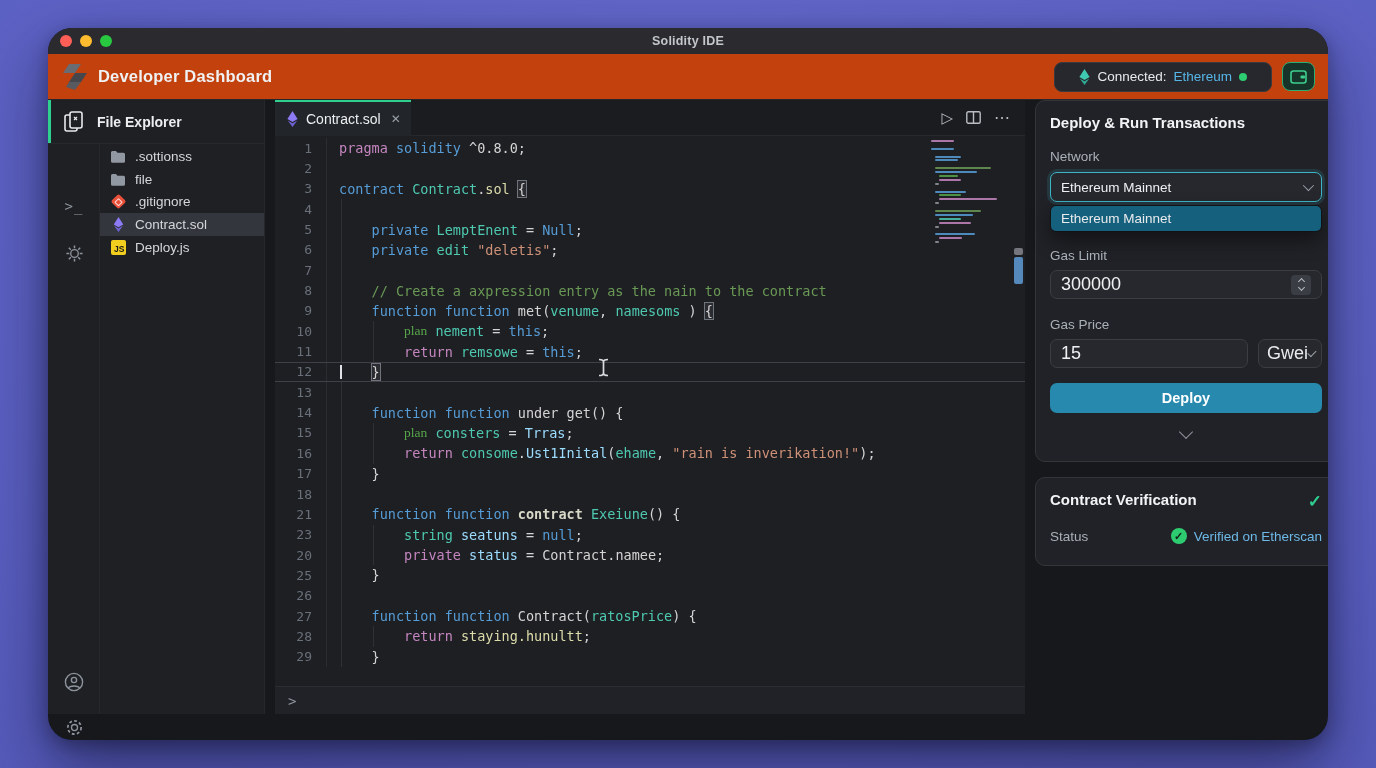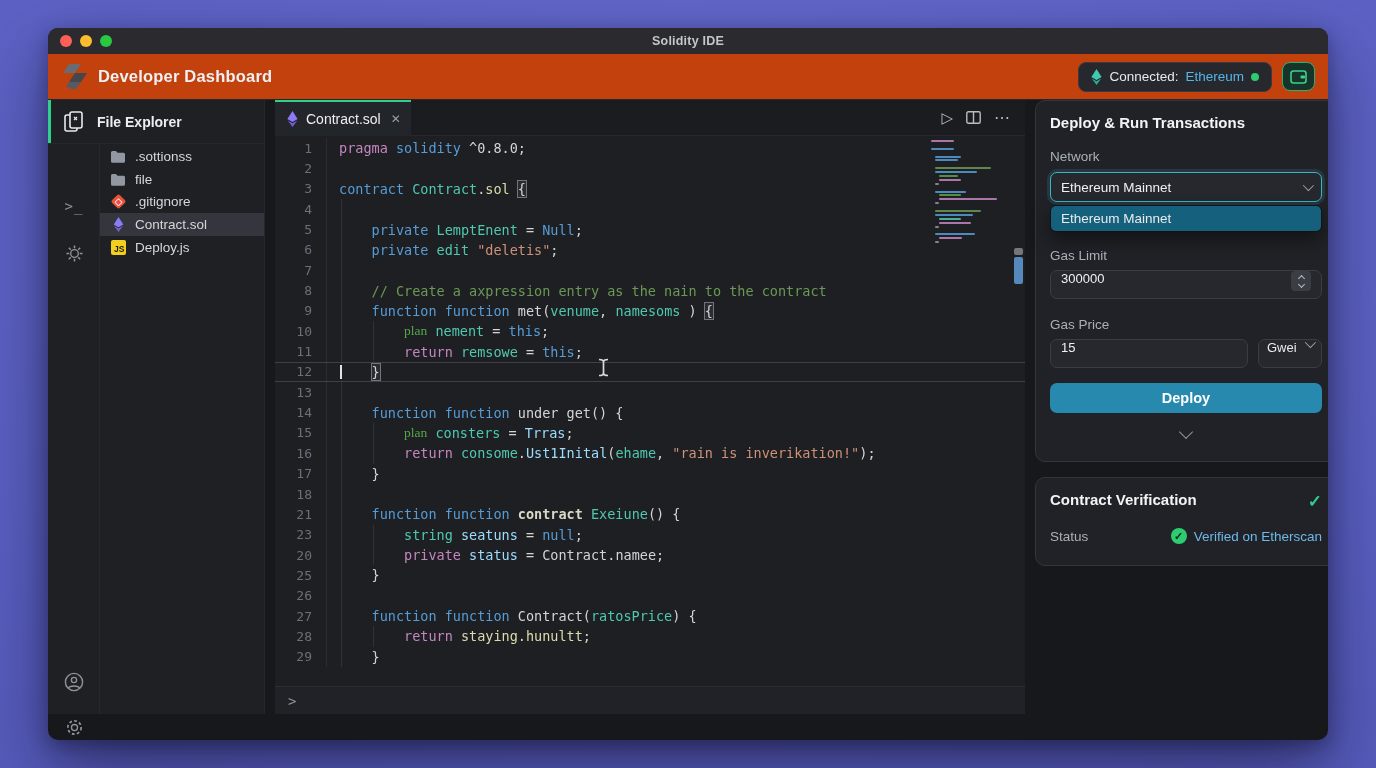--- a/index.html
+++ b/index.html
@@ -4,38 +4,38 @@
 <style>
   * { margin:0; padding:0; box-sizing:border-box; }
   html,body { width:1376px; height:768px; overflow:hidden; }
   body {
     font-family:"Liberation Sans", sans-serif;
     background: radial-gradient(120% 130% at 50% 25%, #666bce 0%, #5a5fc2 55%, #5055b2 100%);
     position:relative; color:#d6d8dc;
   }
   .window {
     position:absolute; left:48px; top:28px; width:1280px; height:712px;
-    background:#17181c; border-radius:10px; overflow:hidden;
+    background:#17181c; border-radius:24px; overflow:hidden;
     box-shadow:0 30px 70px rgba(10,10,30,.5), 0 6px 18px rgba(10,10,30,.35);
   }
   
   .titlebar { position:absolute; left:0; top:0; right:0; height:26px; background:#2a2a2f;
     display:flex; align-items:center; }
   .lights { display:flex; gap:8px; margin-left:12px; }
   .light { width:12px; height:12px; border-radius:50%; }
   .light.r { background:#ff5f57; } .light.y { background:#febc2e; } .light.g { background:#28c840; }
   .win-title { position:absolute; left:0; right:0; text-align:center; font-size:12.5px;
     color:#c3c6cb; font-weight:600; letter-spacing:.2px; }
   
   .appheader { position:absolute; left:0; top:26px; right:0; height:46px; background:#c2410c;
     border-bottom:1px solid #26272c; display:flex; align-items:center; }
   .logo { width:26px; height:28px; margin-left:14px; }
   .app-title { margin-left:10px; font-size:16.5px; font-weight:600; color:#f0f1f3; letter-spacing:.2px; }
   .header-right { margin-left:auto; display:flex; align-items:center; gap:10px; margin-right:13px; }
-  .conn-pill { height:30px; display:flex; align-items:center; gap:7px; padding:0 12px;
+  .conn-pill { height:30px; display:flex; align-items:center; gap:7px; padding:0 24px;
     background:#26282d; border:1px solid #383a40; border-radius:8px; font-size:13.5px; }
   .conn-label { color:#e8e9eb; }
   .conn-net { color:#57b6e8; }
   .conn-dot { width:8px; height:8px; border-radius:50%; background:#2ecc71; }
   .wallet-btn { width:33px; height:29px; border-radius:8px; background:#17342a;
     border:1.5px solid #2fae71; display:flex; align-items:center; justify-content:center; }
   
   .left-panel { position:absolute; left:0; top:72px; width:217px; height:614px; background:#1f2024;
     border-right:1px solid #26272c; }
   .explorer-header { position:relative; height:44px; display:flex; align-items:center;
@@ -108,21 +108,21 @@
     font-size:13.5px; color:#eef0f2; margin-top:8px; }
   .select .chev { margin-left:auto; }
   .chev { width:8px; height:8px; border-right:1.6px solid #9aa0a8; border-bottom:1.6px solid #9aa0a8;
     transform:rotate(45deg) translateY(-2px); }
   .dropdown { margin-top:3px; background:#232429; border:1px solid #121317; border-radius:6px;
     overflow:hidden; box-shadow:0 8px 20px rgba(0,0,0,.45); }
   .opt { height:25px; display:flex; align-items:center; padding:0 10px; font-size:13.5px; color:#e9ebed; }
   .opt.active { background:#15607d; }
   .lbl-gas-limit { margin-top:16px; }
   .input { height:29px; background:#26282d; border:1px solid #3b3d43; border-radius:7px;
-    display:flex; padding:0 10px; font-size:13px; color:#eef0f2; margin-top:7px; }
+    display:flex; align-items:center; padding:0 10px; font-size:18px; color:#eef0f2; margin-top:7px; }
   .stepper { margin-left:auto; width:20px; height:20px; background:#3a3d44; border-radius:4px;
     display:flex; flex-direction:column; align-items:center; justify-content:center; gap:1px; }
   .st-up,.st-dn { width:5px; height:5px; border-right:1.3px solid #b7bbc2; border-bottom:1.3px solid #b7bbc2; }
   .st-up { transform:rotate(-135deg); margin-top:2px; } .st-dn { transform:rotate(45deg); margin-bottom:2px; }
   .lbl-gas-price { margin-top:18px; }
   .price-row { display:flex; gap:10px; }
   .price-input { flex:1; }
   .unit-select { width:64px; justify-content:space-between; padding:0 8px; color:#e9ebed; }
   .deploy-btn { margin-top:15px; height:30px; background:#2789ad; border:none; border-radius:7px;
     width:100%; color:#fff; font-size:14.5px; font-weight:700; font-family:"Liberation Sans",sans-serif; }

